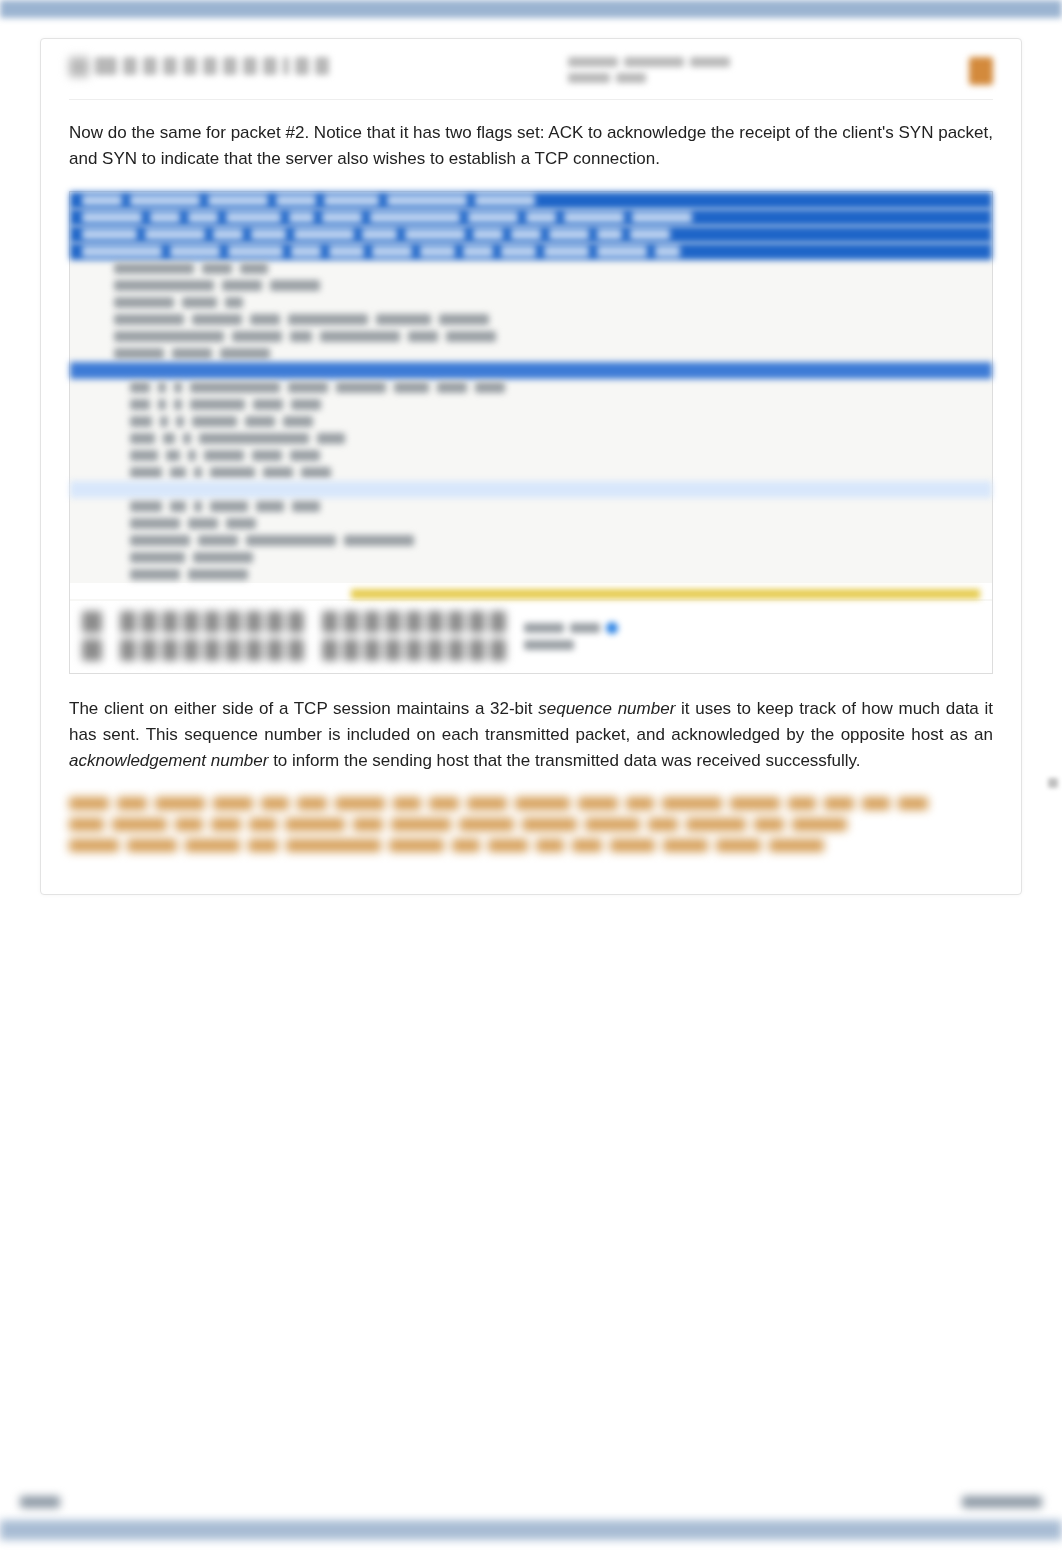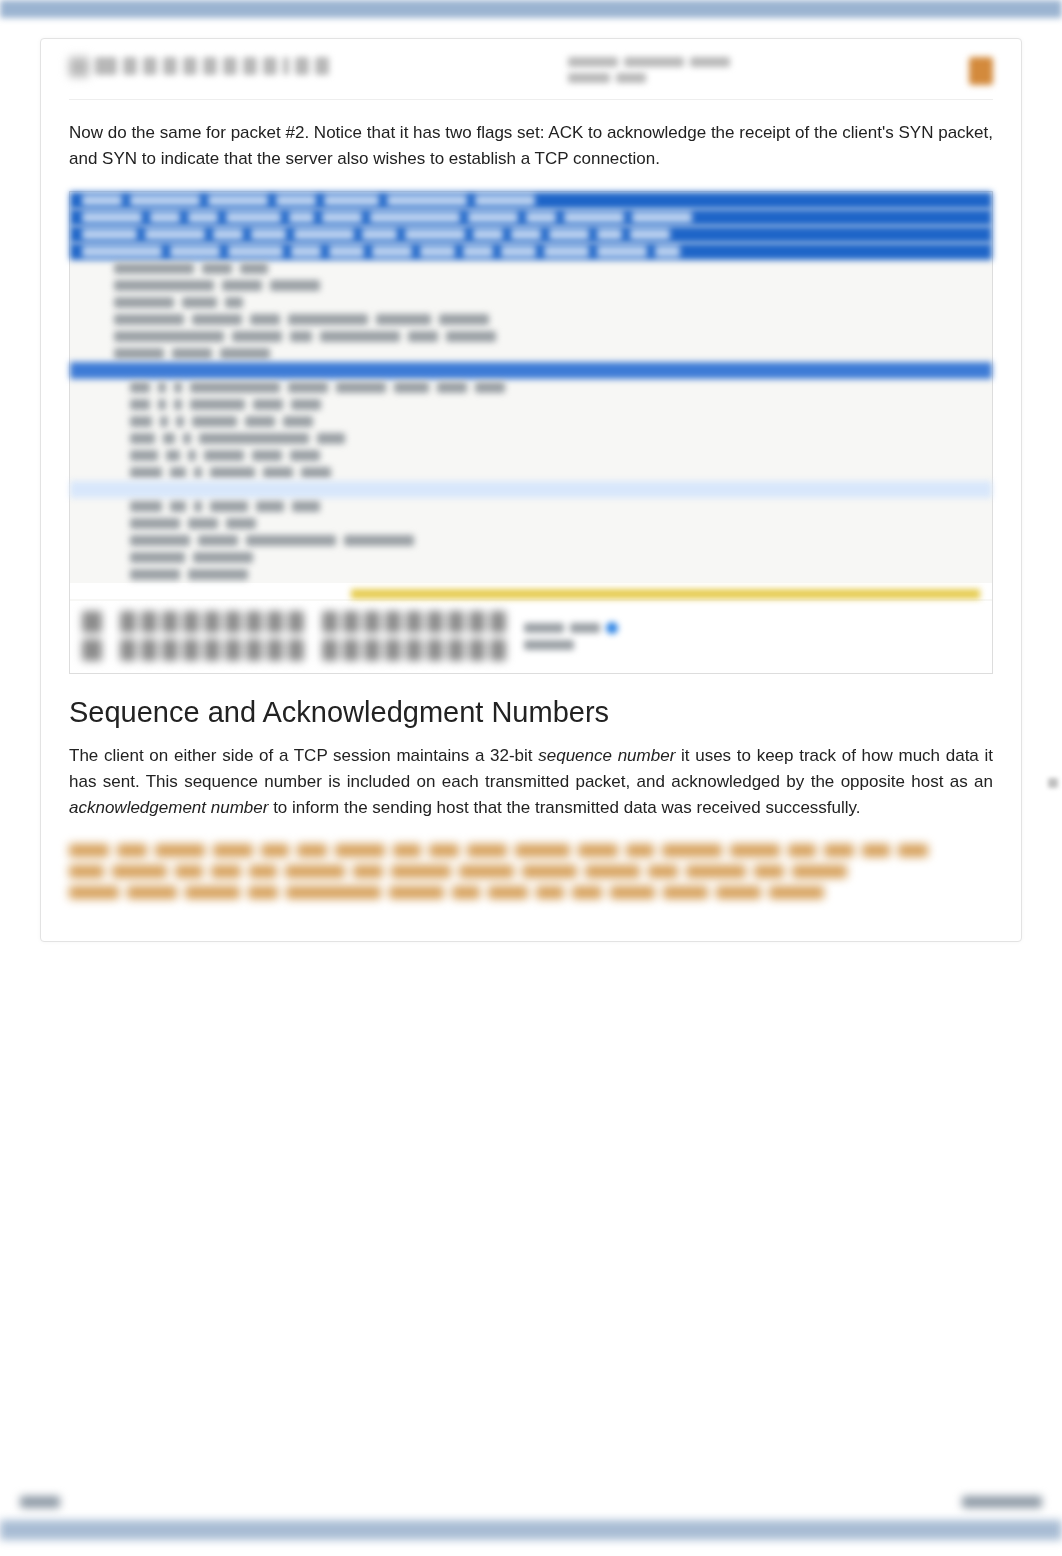--- a/index.html
+++ b/index.html
@@ -360,21 +360,20 @@
               </div>
               <div class="hexside-row">
                 <span class="b" style="width: 50px;"></span>
               </div>
             </div>
           <div class="scrollbar" style="right:4px;top:50%;"></div>
         </div>
       </div>
 
 
-      <h2>Sequence and Acknowledgment Numbers</h2>
 
       <p class="para">
         <span>The client on either side of a TCP session maintains a 32-bit </span><span class="em">sequence number</span><span> it uses to keep track of how much data it has sent. This sequence number is included on each transmitted packet, and acknowledged by the opposite host as an </span><span class="em">acknowledgement number</span><span> to inform the sending host that the transmitted data was received successfully.</span>
       </p>
 
       <div class="blurpara" id="blurpara">
           <div class="line">
             <span class="w" style="width: 40px;"></span>
             <span class="w" style="width: 30px;"></span>
             <span class="w" style="width: 50px;"></span>

